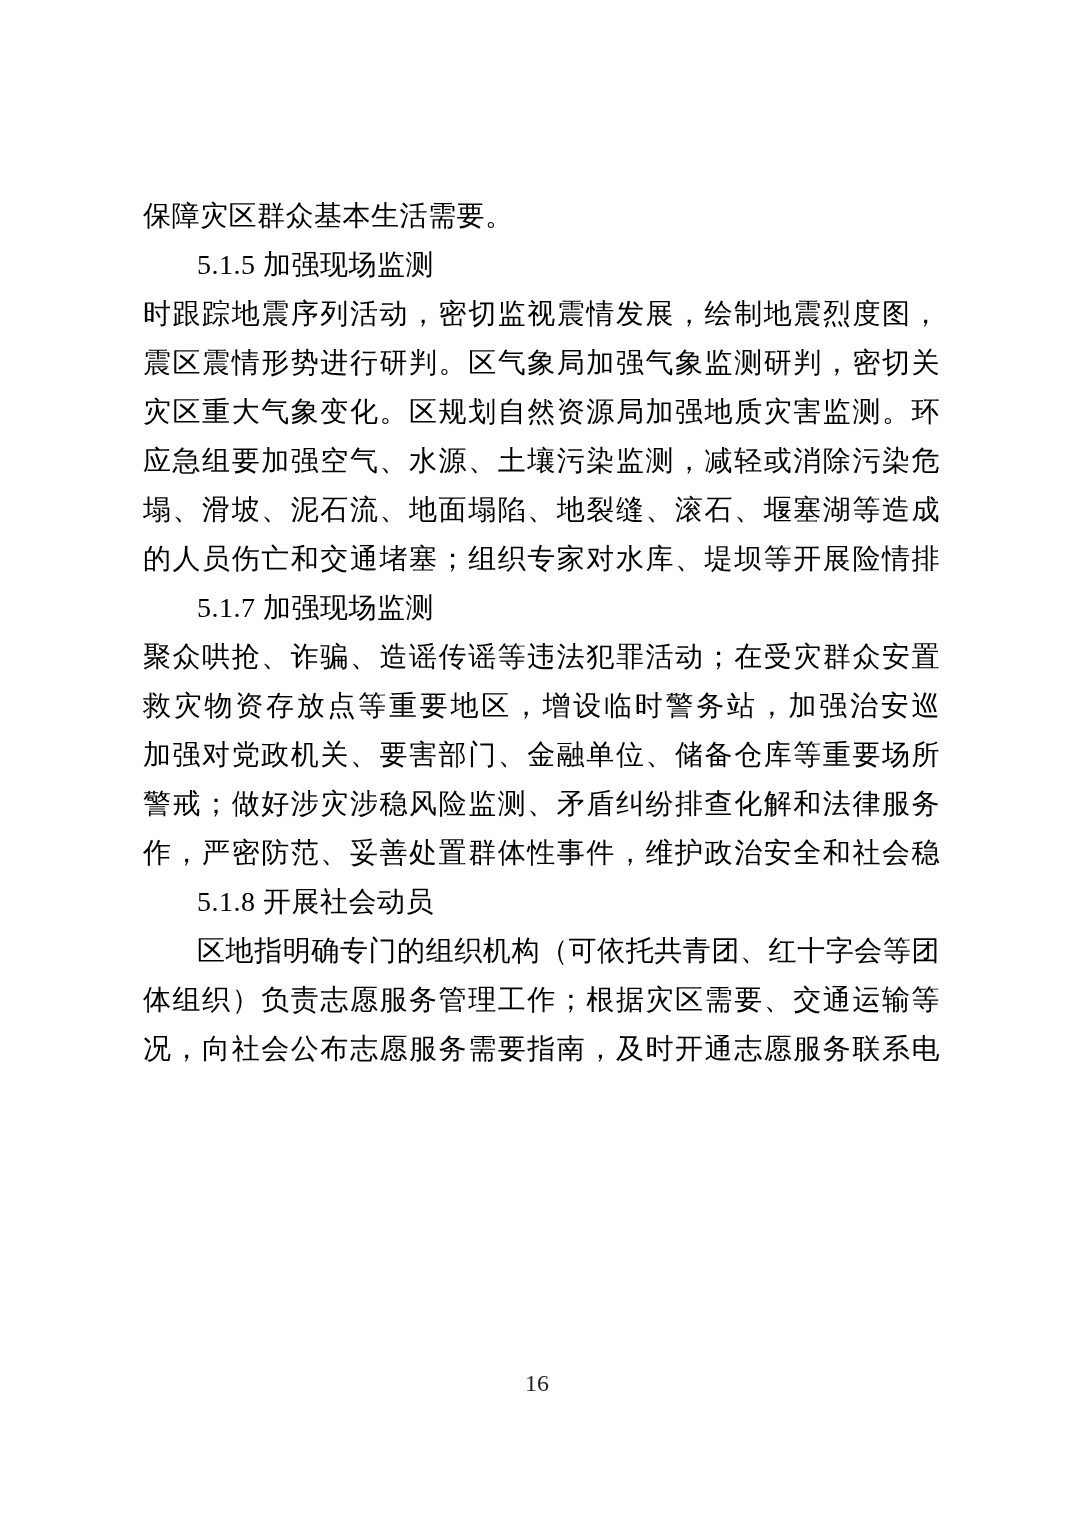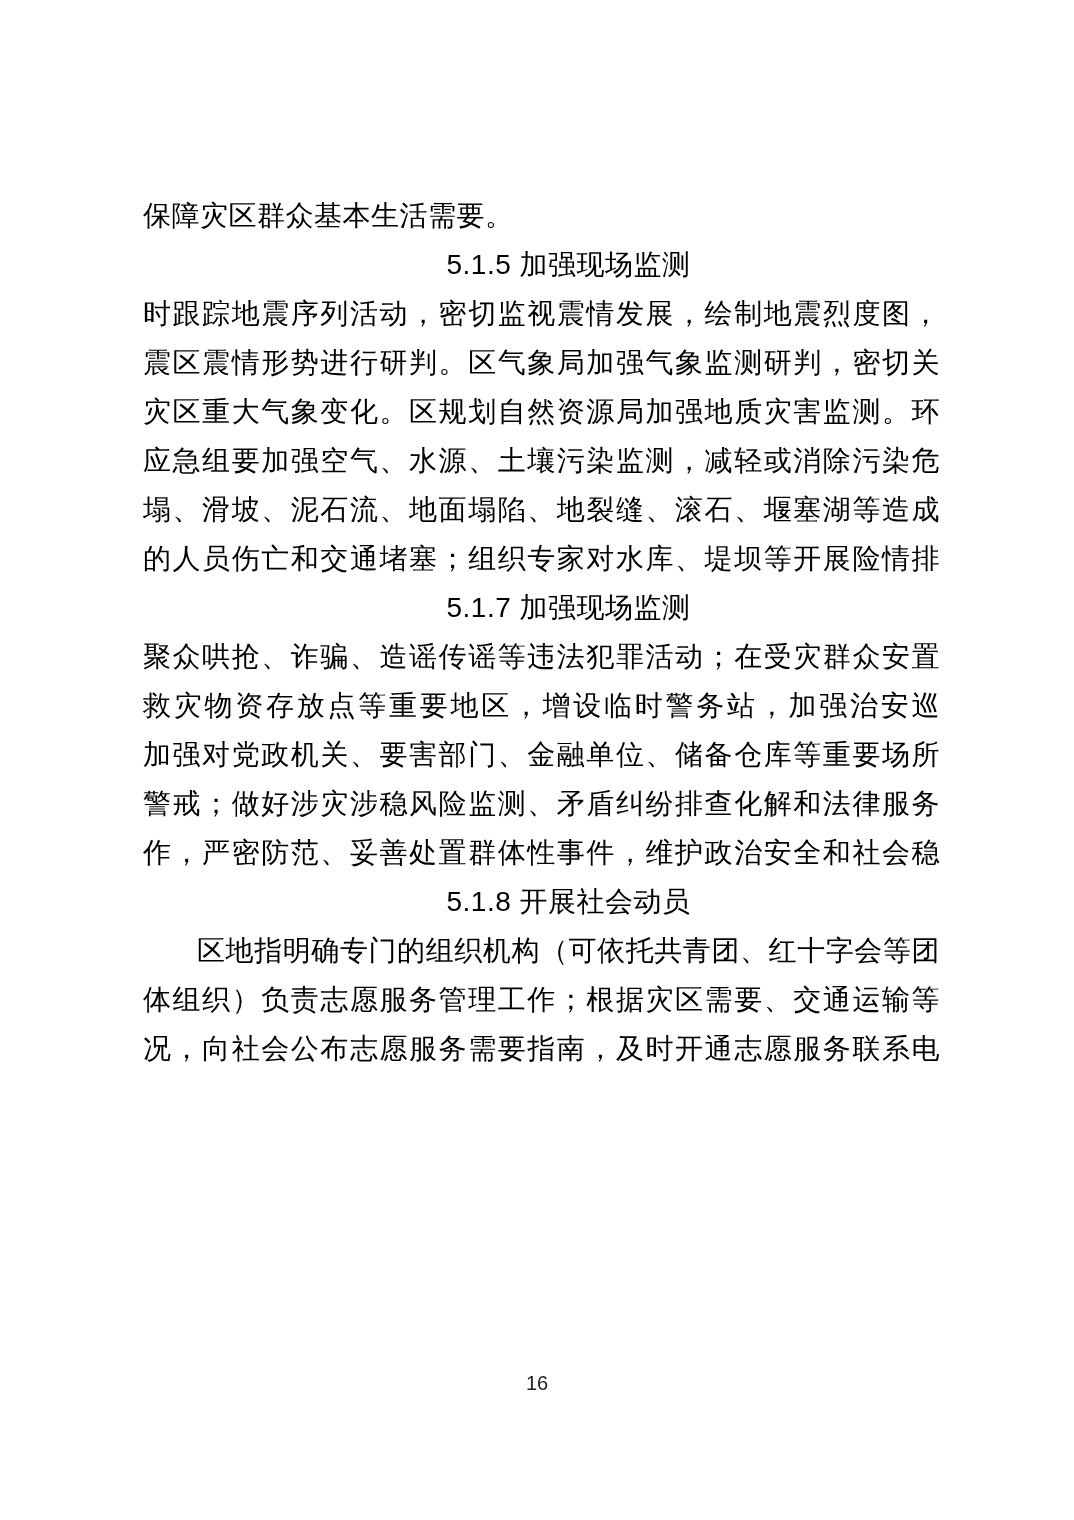--- a/index.html
+++ b/index.html
@@ -6,35 +6,35 @@
     margin: 0;
     padding: 0;
     background: #ffffff;
   }
   .page {
     position: relative;
     width: 1074px;
     height: 1520px;
     background: #ffffff;
     color: #000000;
-    font-family: Liberation Sans, sans-serif;
+    font-family: Liberation Serif, serif;
     overflow: hidden;
   }
   .text-block {
     position: absolute;
     left: 143px;
     top: 191px;
     width: 797px;
   }
   .line {
     height: 49px;
     line-height: 49px;
     font-size: 28px;
     letter-spacing: 0.5px;
-    text-align: center;
+    text-align: left;
     overflow: hidden;
   }
   
   .line.fill {
     text-align: justify;
     text-align-last: justify;
   }
   
   .line.first {
     text-indent: 54px;
@@ -48,21 +48,21 @@
   
   .line.tail {
     text-align: left;
   }
   .page-number {
     position: absolute;
     top: 1368px;
     left: 0;
     width: 100%;
     text-align: center;
-    font-size: 20px;
+    font-size: 24px;
     line-height: 30px;
     color: #222222;
   }
 </style>
 </head>
 <body>
 
 <div class="page">
   <div class="text-block">
     <div class="line tail">保障灾区群众基本生活需要。</div>

